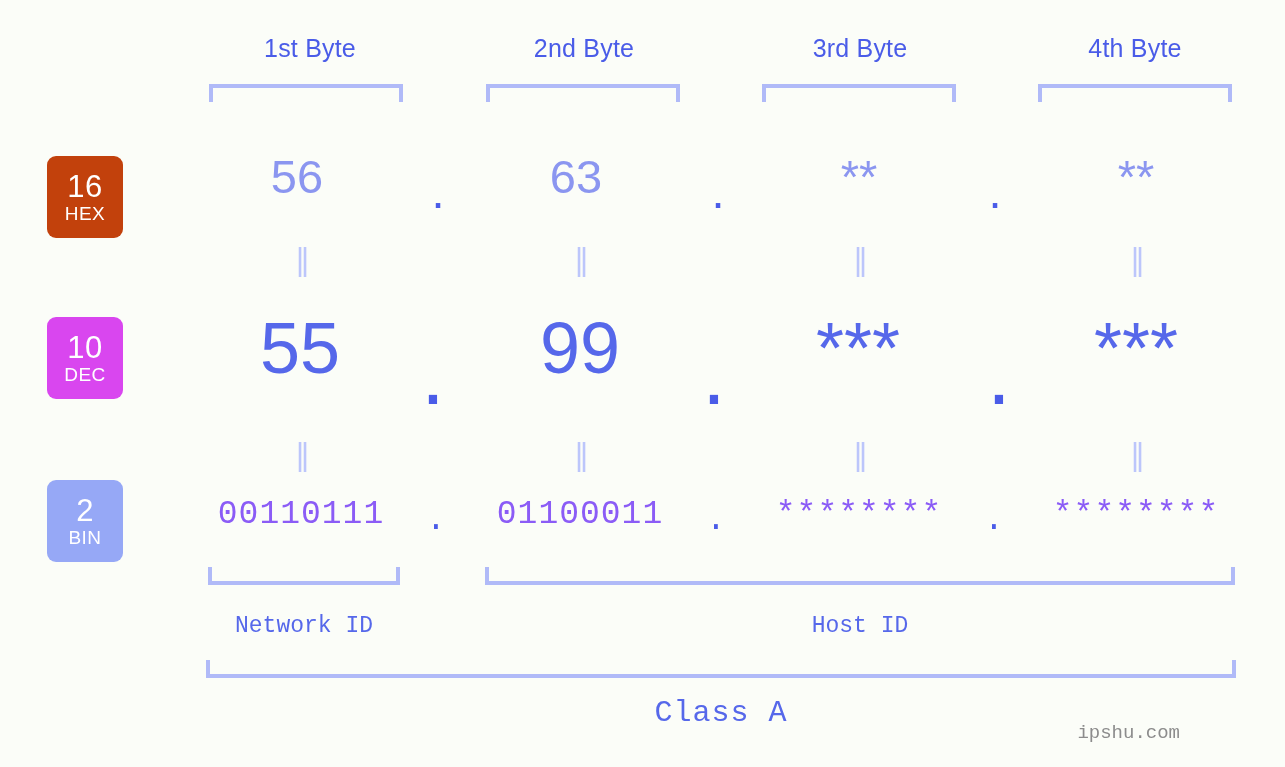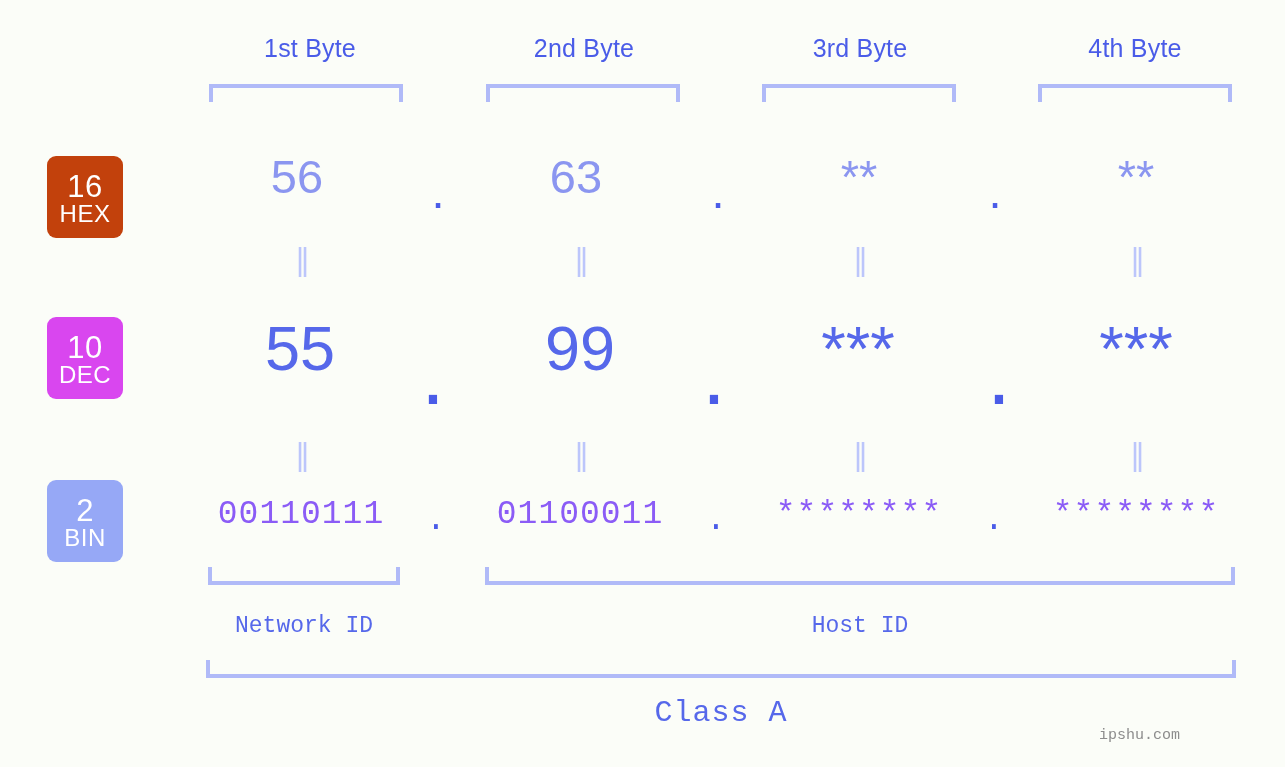--- a/index.html
+++ b/index.html
@@ -64,21 +64,21 @@
     justify-content: center;
     box-sizing: border-box;
   }
   .badge .num {
     font-size: 31px;
     line-height: 32px;
     font-weight: 400;
     letter-spacing: 0.5px;
   }
   .badge .radix-name {
-    font-size: 24px;
+    font-size: 19px;
     line-height: 21px;
     font-weight: 400;
     letter-spacing: 0.5px;
   }
   #badge-hex { top: 156px; height: 82px; background: #c2410c; }
   #badge-dec { top: 317px; height: 82px; background: #d946ef; }
   #badge-bin { top: 480px; height: 82px; background: #96a8f6; }
 
   
   .cell {
@@ -106,21 +106,21 @@
     font-size: 47px;
     line-height: 58px;
     color: #4a5ce8;
     font-family: "Liberation Sans", sans-serif;
     width: 30px;
   }
 
   
   .dec-row .cell {
     top: 296px;
-    font-size: 63px;
+    font-size: 72px;
     line-height: 104px;
     color: #5668ea;
     font-family: "Liberation Sans", sans-serif;
   }
   .dec-row .dot {
     top: 322px;
     font-size: 86px;
     line-height: 104px;
     color: #4a5ce8;
     font-family: "Liberation Sans", sans-serif;
@@ -176,21 +176,21 @@
     letter-spacing: 1px;
     white-space: nowrap;
   }
 
   
   #watermark {
     position: absolute;
     right: 14px;
     bottom: 23px;
     font-family: "Liberation Mono", monospace;
-    font-size: 15px;
+    font-size: 19px;
     color: #8c8c8c;
     white-space: nowrap;
   }
 </style>
 </head>
 <body>
 
 <div id="page">
 
   <div class="byte-label" style="left:200px;">1st Byte</div>

